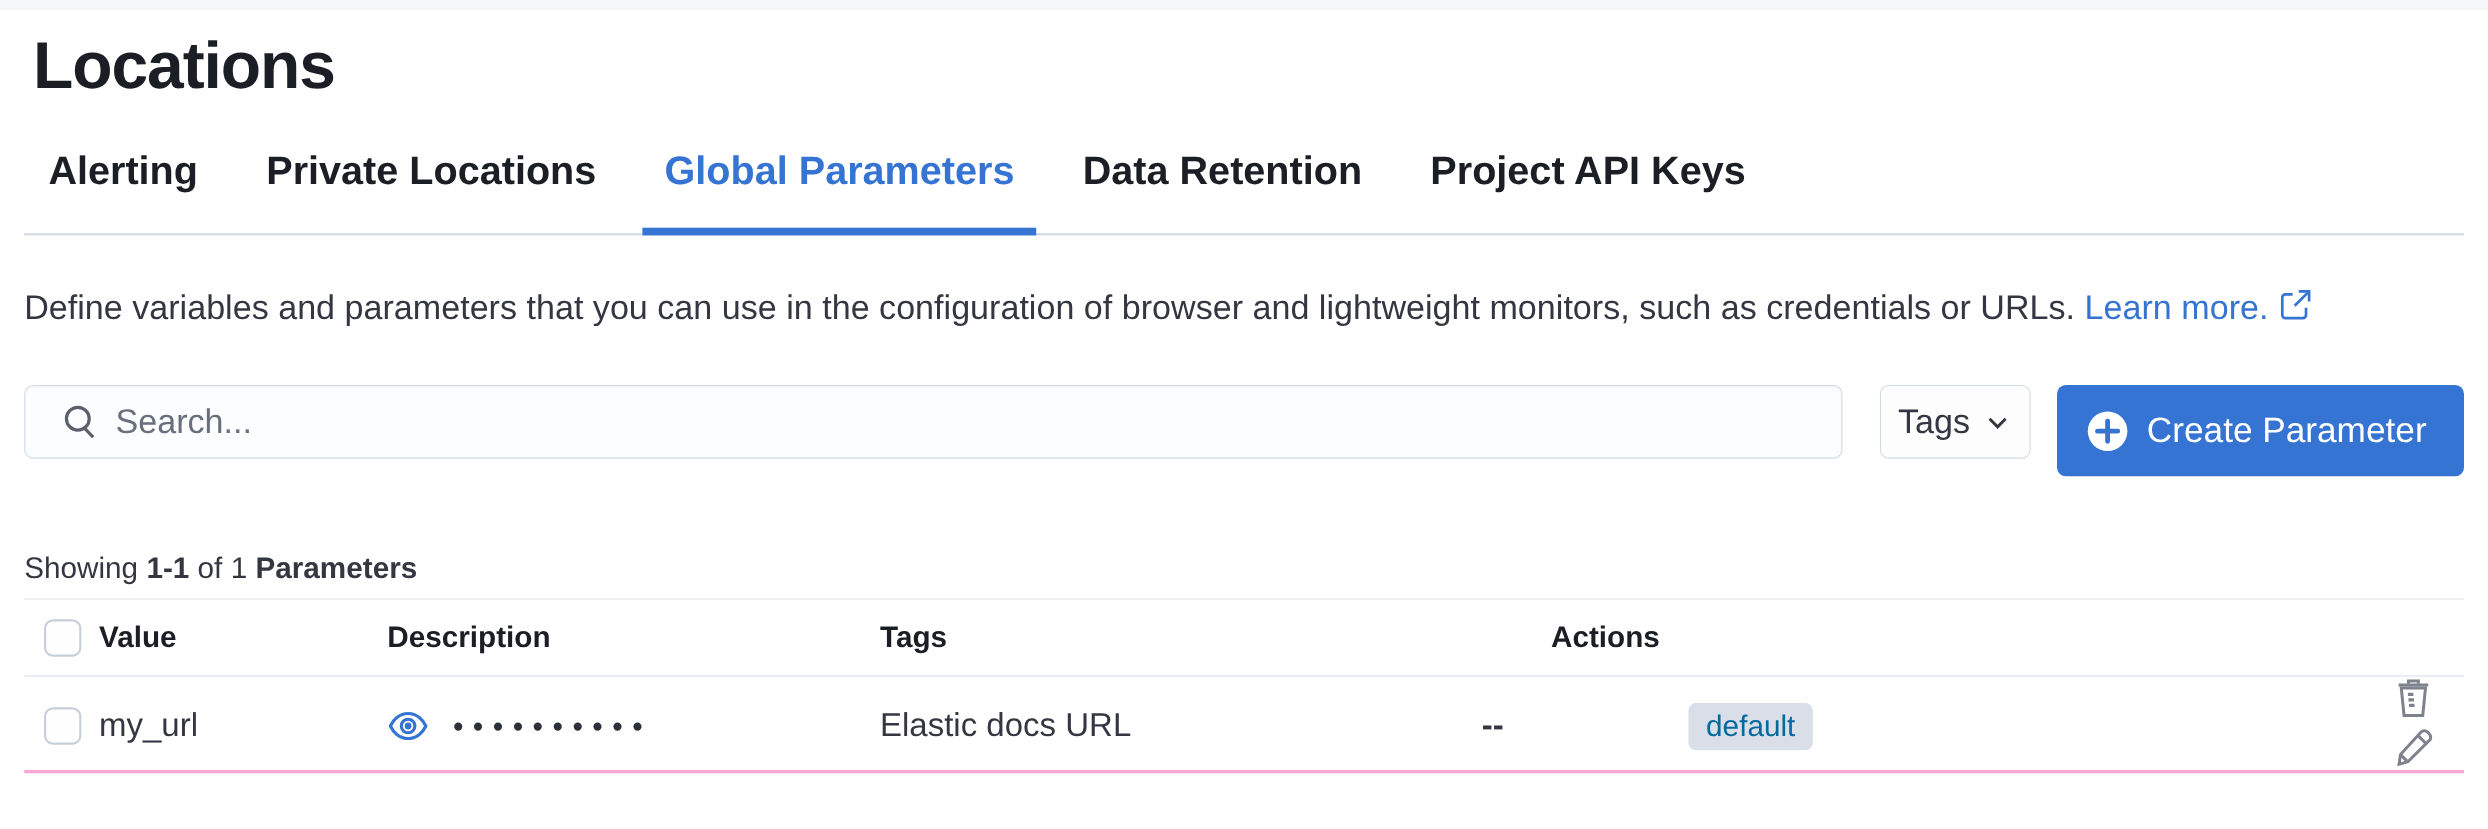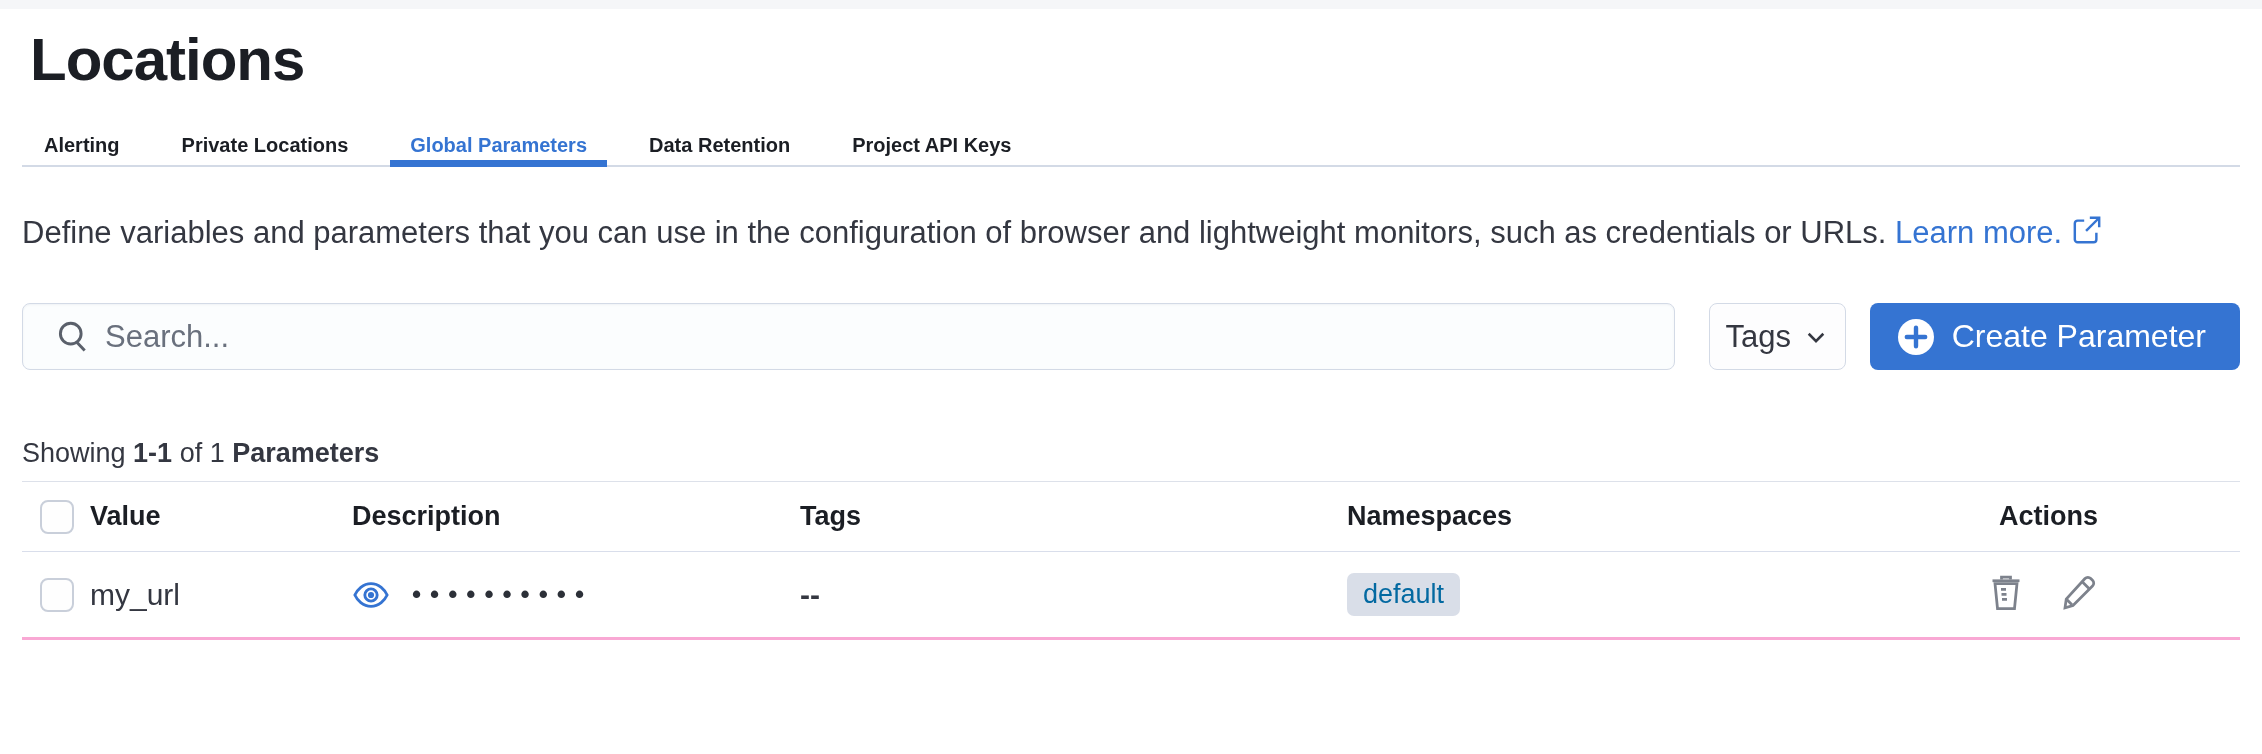--- a/index.html
+++ b/index.html
@@ -22,22 +22,22 @@
   
   .tabs {
     display: flex; gap: 22px;
     margin-top: 40px;
     border-bottom: 2px solid #d3dae6;
     padding-left: 2px;
   }
   .tab {
     background: none; border: none; cursor: pointer;
     font-family: "Liberation Sans", sans-serif;
-    font-size: 20px; font-weight: 700; color: #1b1e24;
-    padding: 0 20px 8px 20px;
+    font-size: 36px; font-weight: 700; color: #1b1e24;
+    padding: 0 20px 36px 20px;
     position: relative;
     white-space: nowrap;
   }
   .tab.active { color: #3574d2; }
   .tab.active::after {
     content: ""; position: absolute; left: 0; right: 0; bottom: -2px;
     height: 7px; background: #3574d2;
   }
 
   
@@ -80,21 +80,21 @@
     background: #fdfdfe;
     border: 1px solid #d3dae6;
     border-radius: 8px;
     display: flex; align-items: center; justify-content: center; gap: 12px;
     font-family: "Liberation Sans", sans-serif;
     font-size: 31px; color: #343741; cursor: pointer;
   }
   .create-button {
     flex: 0 0 auto;
     margin-left: 24px;
-    height: 67px;
+    height: 83px;
     padding: 0 34px 0 26px;
     background: #3574d2;
     border: none; border-radius: 8px;
     display: flex; align-items: center; gap: 16px;
     font-family: "Liberation Sans", sans-serif;
     font-size: 32px; font-weight: 500; color: #ffffff; cursor: pointer;
   }
 
   
   .summary {
@@ -197,39 +197,39 @@
 
   <div class="param-table">
 
     <div class="t-row t-head">
       <div class="t-cell">
           <div class="checkbox"></div>
         </div>
       <div class="t-cell">Value</div>
       <div class="t-cell">Description</div>
       <div class="t-cell">Tags</div>
-      <div class="t-cell">Namespaces</div>
       <div class="t-cell actions">Actions</div>
     </div>
 
     <div class="t-row t-body-row">
       <div class="t-cell">
           <div class="checkbox"></div>
         </div>
       <div class="t-cell key-text">my_url</div>
       <div class="t-cell value-cell">
         <button class="eye-button">
           <svg width="38" height="38" viewBox="0 0 16 16" fill="none" stroke="#3574d2" stroke-width="1.2">
               <path d="M8 3.2 C4.6 3.2 2.2 5.8 1.2 8 C2.2 10.2 4.6 12.8 8 12.8 C11.4 12.8 13.8 10.2 14.8 8 C13.8 5.8 11.4 3.2 8 3.2 Z"></path>
               <circle cx="8" cy="8" r="2.6"></circle>
               <circle cx="8" cy="8" r="0.7" fill="#3574d2"></circle>
             </svg>
         </button>
         <span class="masked-dots">••••••••••</span>
       </div>
+      <div class="t-cell desc-text">Elastic docs URL</div>
       <div class="t-cell tags-dash">--</div>
       <div class="t-cell">
         <span class="ns-badge">default</span>
       </div>
       <div class="t-cell actions">
         <button class="action-btn">
           <svg width="40" height="40" viewBox="0 0 16 16" fill="none" stroke="#7d828c" stroke-width="1.1">
               <path d="M6.2 2.6 V1.6 H9.8 V2.6"></path>
               <path d="M2.6 3.1 H13.4"></path>
               <path d="M3.6 4.2 L4.6 14.2 H11.4 L12.4 4.2 Z"></path>

